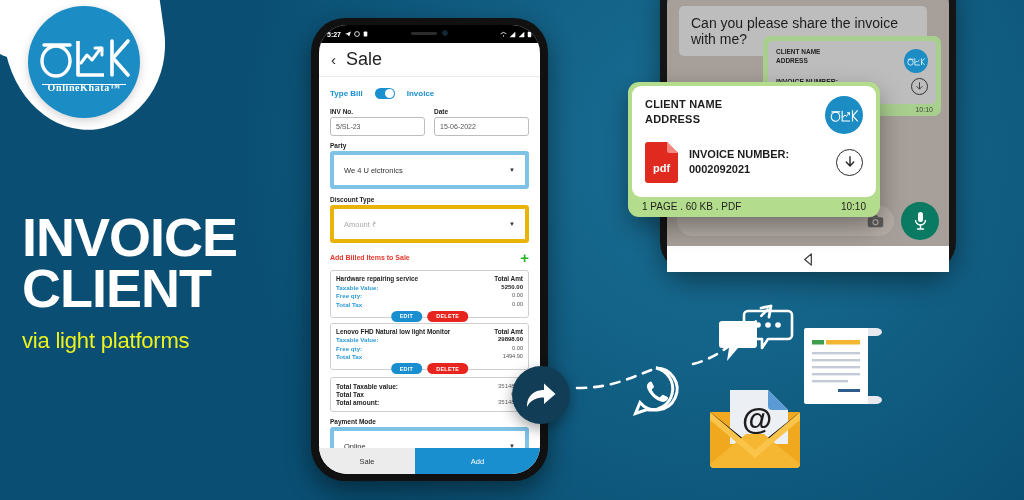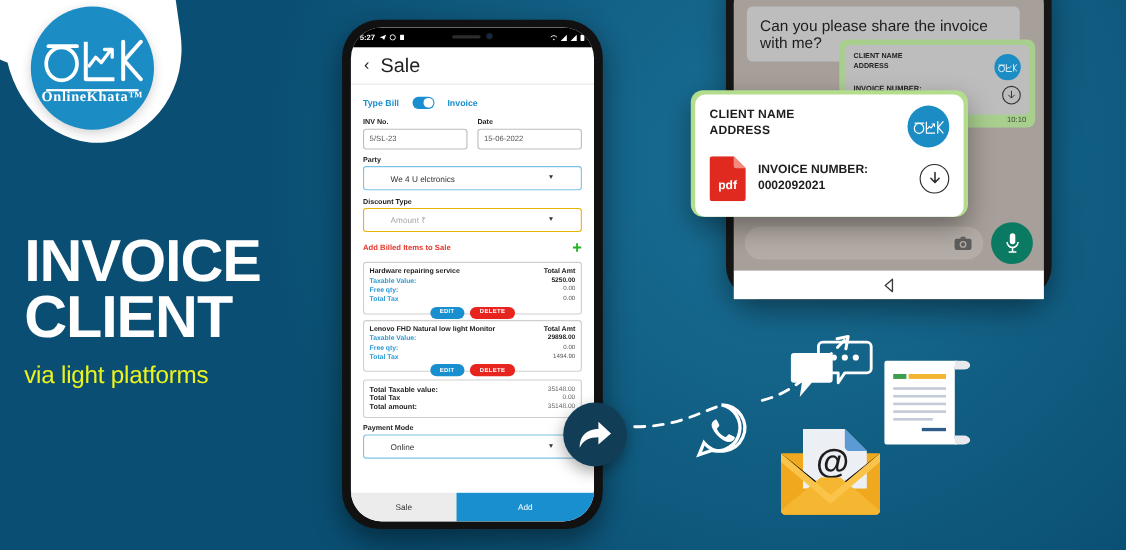--- a/index.html
+++ b/index.html
@@ -33,21 +33,21 @@
     position:absolute; left:-40px; top:-60px; width:150px; height:150px; background:#fff;
     border-radius: 0 0 60% 40%;
   }
   .logo-circle {
     position:absolute; left:22px; top:36px; width:112px; height:112px; border-radius:50%;
     background:#1b8cc4; display:flex; align-items:center; justify-content:center; flex-direction:column;
     box-shadow: 0 3px 10px rgba(0,0,0,.18);
   }
   .logo-mark { width:92px; height:52px; }
   .logo-sub {
-    color:#fff; font-size:13px; font-weight:bold; letter-spacing:.6px;
+    color:#fff; font-size:10px; font-weight:bold; letter-spacing:.6px;
     font-family:"Liberation Serif", serif; margin-top:-4px;
   }
   .logo-rule { width:84px; height:1.6px; background:#fff; margin:1px 0 1px; }
 
   
   .headline { position:absolute; left:22px; top:212px; }
   .h1 {
     color:#fff; font-size:54px; font-weight:bold; line-height:.95; letter-spacing:-1px;
   }
   .h2 {
@@ -95,22 +95,22 @@
     background:#fff; border-radius:50%;
   }
   .field-label { font-size:6.5px; font-weight:bold; color:#222; margin-bottom:2px; }
   .row2 { display:flex; gap:9px; margin-bottom:6px; }
   .col { flex:1; }
   .input {
     height:19px; border:1px solid #bdbdbd; border-radius:3px; background:#fff;
     display:flex; align-items:center; padding:0 5px; font-size:7px; color:#555;
   }
   .select {
-    height:22px; border:1px solid #eab308; border-radius:3px; background:#fff;
-    display:flex; align-items:center; justify-content:space-between; padding:0 24px;
+    height:38px; border:4px solid #eab308; border-radius:3px; background:#fff;
+    display:flex; align-items:center; justify-content:space-between; padding:0 10px;
     font-size:7.5px; color:#444; margin-bottom:7px;
   }
   .select.active { border-color:#7ec2e6; color:#333; }
   .select.muted { color:#a8a8a8; }
   .caret { font-size:6px; color:#333; }
 
   .addrow { display:flex; align-items:center; justify-content:space-between; margin:1px 0 5px; }
   .addrow-lbl { font-size:7px; font-weight:bold; color:#e8372b; }
   .plus { color:#24b324; font-size:15px; font-weight:bold; line-height:1; }
 
@@ -512,20 +512,24 @@
           <div class="fc-num">INVOICE NUMBER:</div>
           <div class="fc-num">0002092021</div>
         </div>
         <div class="fc-dl">
           <svg width="14" height="14" viewBox="0 0 12 12">
             <path d="M6 1.5 V9 M2.8 6 L6 9.4 L9.2 6" fill="none" stroke="#2a2a2a" stroke-width="1.2" stroke-linecap="round" stroke-linejoin="round"></path>
           </svg>
         </div>
       </div>
     </div>
+    <div class="fc-foot">
+      <span>1 PAGE . 60 KB . PDF</span>
+      <span>10:10</span>
+    </div>
   </div>
 
   <div class="share-btn">
     <svg width="32" height="28" viewBox="0 0 32 28">
       <path d="M2 26 C2 13 11 9 19 9 V2.5 L30.5 13 L19 23 V16.5 C11 16.5 5.5 19 2 26 Z" fill="#fff"></path>
     </svg>
   </div>
 
   <svg class="dash-svg" width="290" height="120" viewBox="0 0 290 120">
     <path d="M2 108 C40 108 58 96 82 88" fill="none" stroke="#fff" stroke-width="2.6" stroke-dasharray="9 8" stroke-linecap="round"></path>

